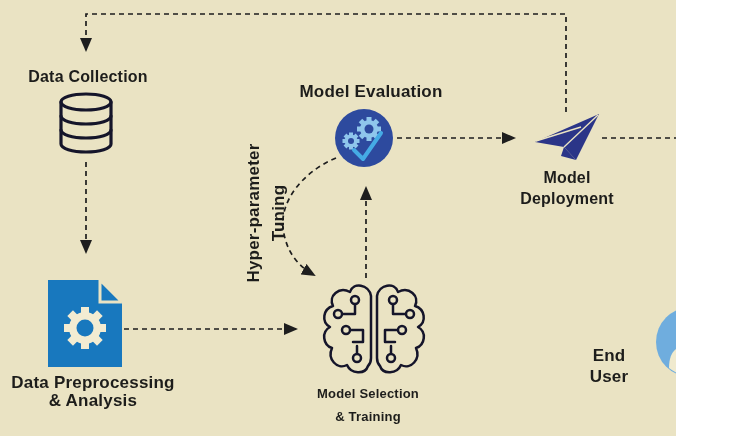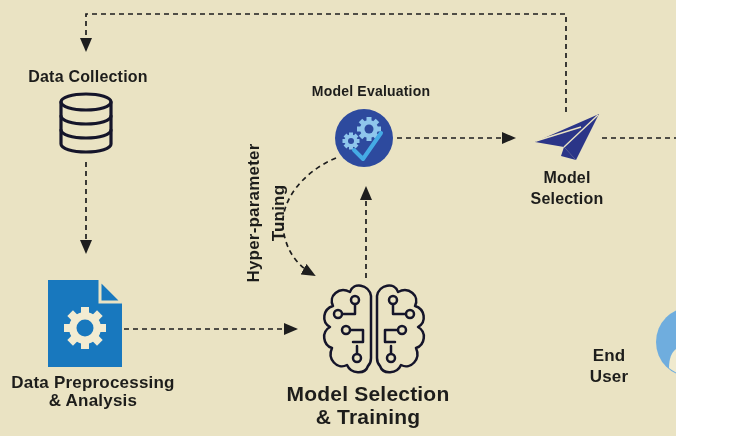--- a/index.html
+++ b/index.html
@@ -21,22 +21,22 @@
     line-height:21px;
     letter-spacing:.2px;
     transform:translateX(-50%);
   }
   .icon{position:absolute;}
   .lbl-collection{left:88px;top:66px;}
   .ic-db{left:58px;top:92px;}
   .ic-doc{left:48px;top:280px;}
   .lbl-preprocessing{left:93px;top:374px;font-size:17px;line-height:18px;}
   .ic-brain{left:321px;top:280px;}
-  .lbl-selection{left:368px;top:382px;font-size:21px;line-height:23px;}
-  .lbl-evaluation{left:371px;top:81px;font-size:14px;}
+  .lbl-selection{left:368px;top:382px;font-size:13px;line-height:23px;}
+  .lbl-evaluation{left:371px;top:81px;font-size:17px;}
   .ic-eval{left:335px;top:109px;}
   .ic-plane{left:535px;top:114px;}
   .lbl-deployment{left:567px;top:167px;}
   .ic-user{left:656px;top:307px;}
   .lbl-enduser{left:609px;top:345px;font-size:17px;}
   .lbl-tuning{
     left:266px;top:213px;
     transform:translate(-50%,-50%) rotate(-90deg);
     font-size:17px;line-height:25px;
   }
@@ -156,21 +156,21 @@
   <div class="label lbl-tuning">Hyper-parameter
 Tuning</div>
 
   <svg class="icon ic-plane" width="64" height="46" viewBox="0 0 64 46">
     <path d="M0,28 L64,0 L41,46 L29,33 Z" fill="#2B3588"></path>
     <path d="M29,33 L41,46 L26,42 Z" fill="#2B3588"></path>
     <path d="M1,27 L46,13" stroke="#EAE3C3" stroke-width="1.4" fill="none"></path>
     <path d="M63,1 L29,33" stroke="#EAE3C3" stroke-width="1.4" fill="none"></path>
   </svg>
   <div class="label lbl-deployment">Model
-Selection</div>
+Deployment</div>
 
   <div class="label lbl-enduser">End User</div>
   <svg class="icon ic-user" width="70" height="70" viewBox="0 0 70 70">
     <circle cx="35" cy="35" r="35" fill="#6FADDE"></circle>
     <circle cx="35" cy="26" r="11.5" fill="#F0EACE"></circle>
     <path d="M13,61 C13,43 22,38 35,38 C48,38 57,43 57,61 A35,35 0 0 1 13,61 Z" fill="#F0EACE"></path>
   </svg>
 
 </div>
 

